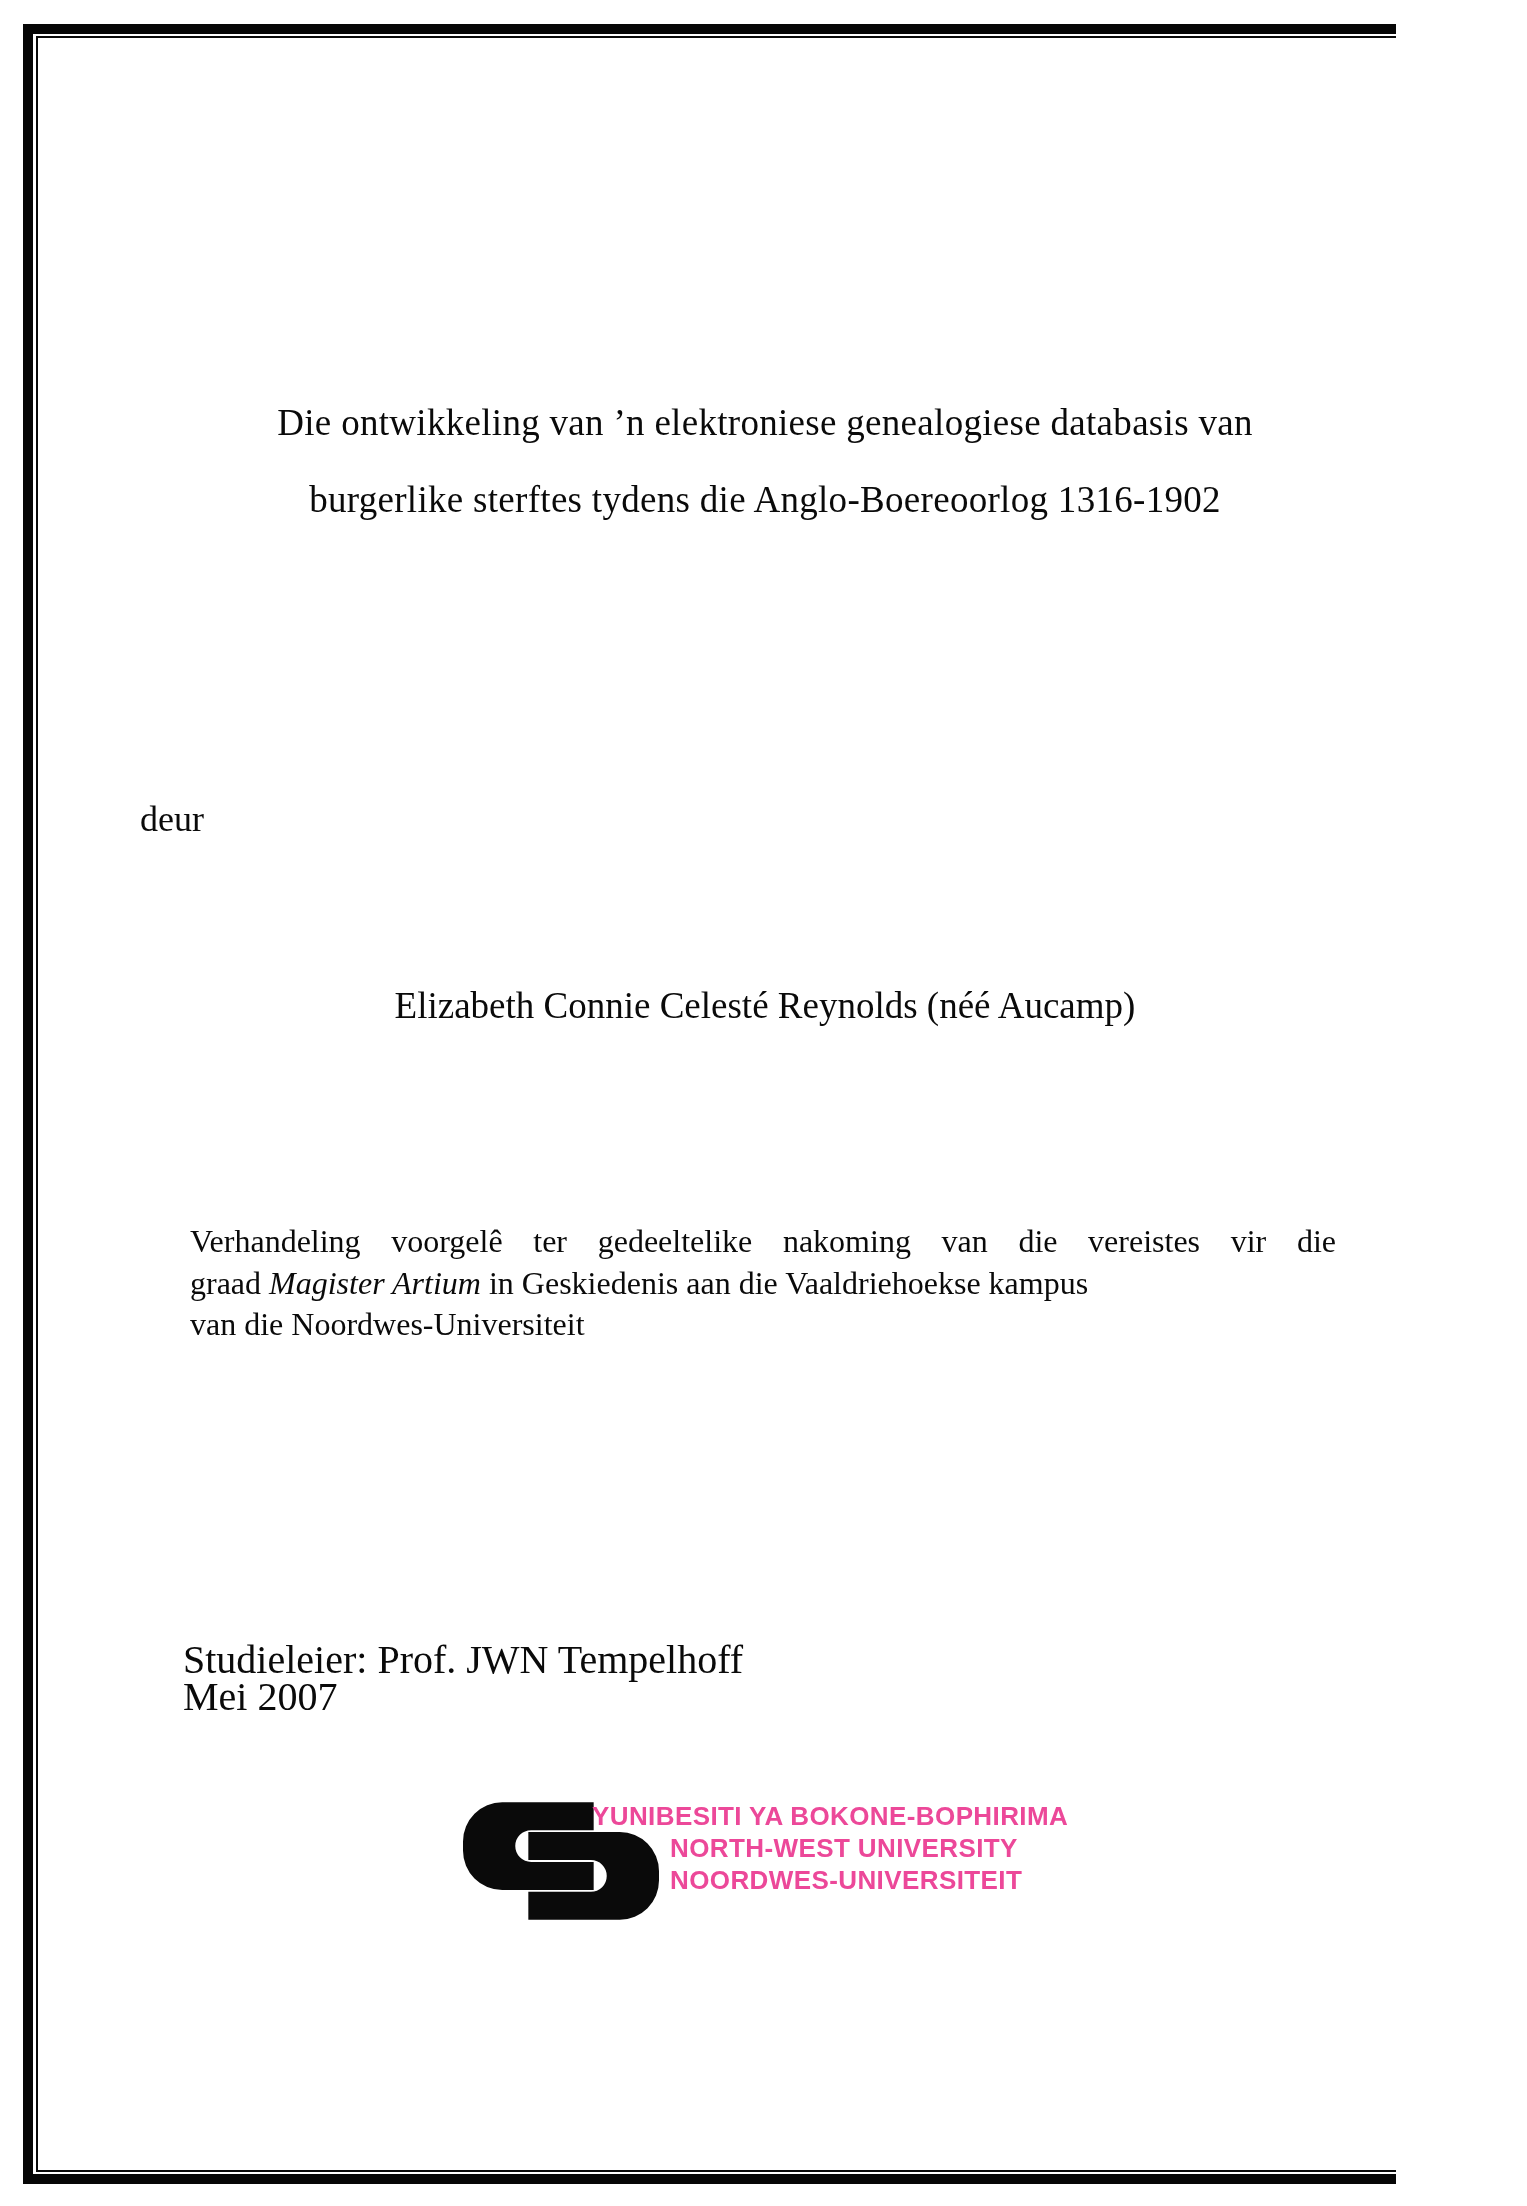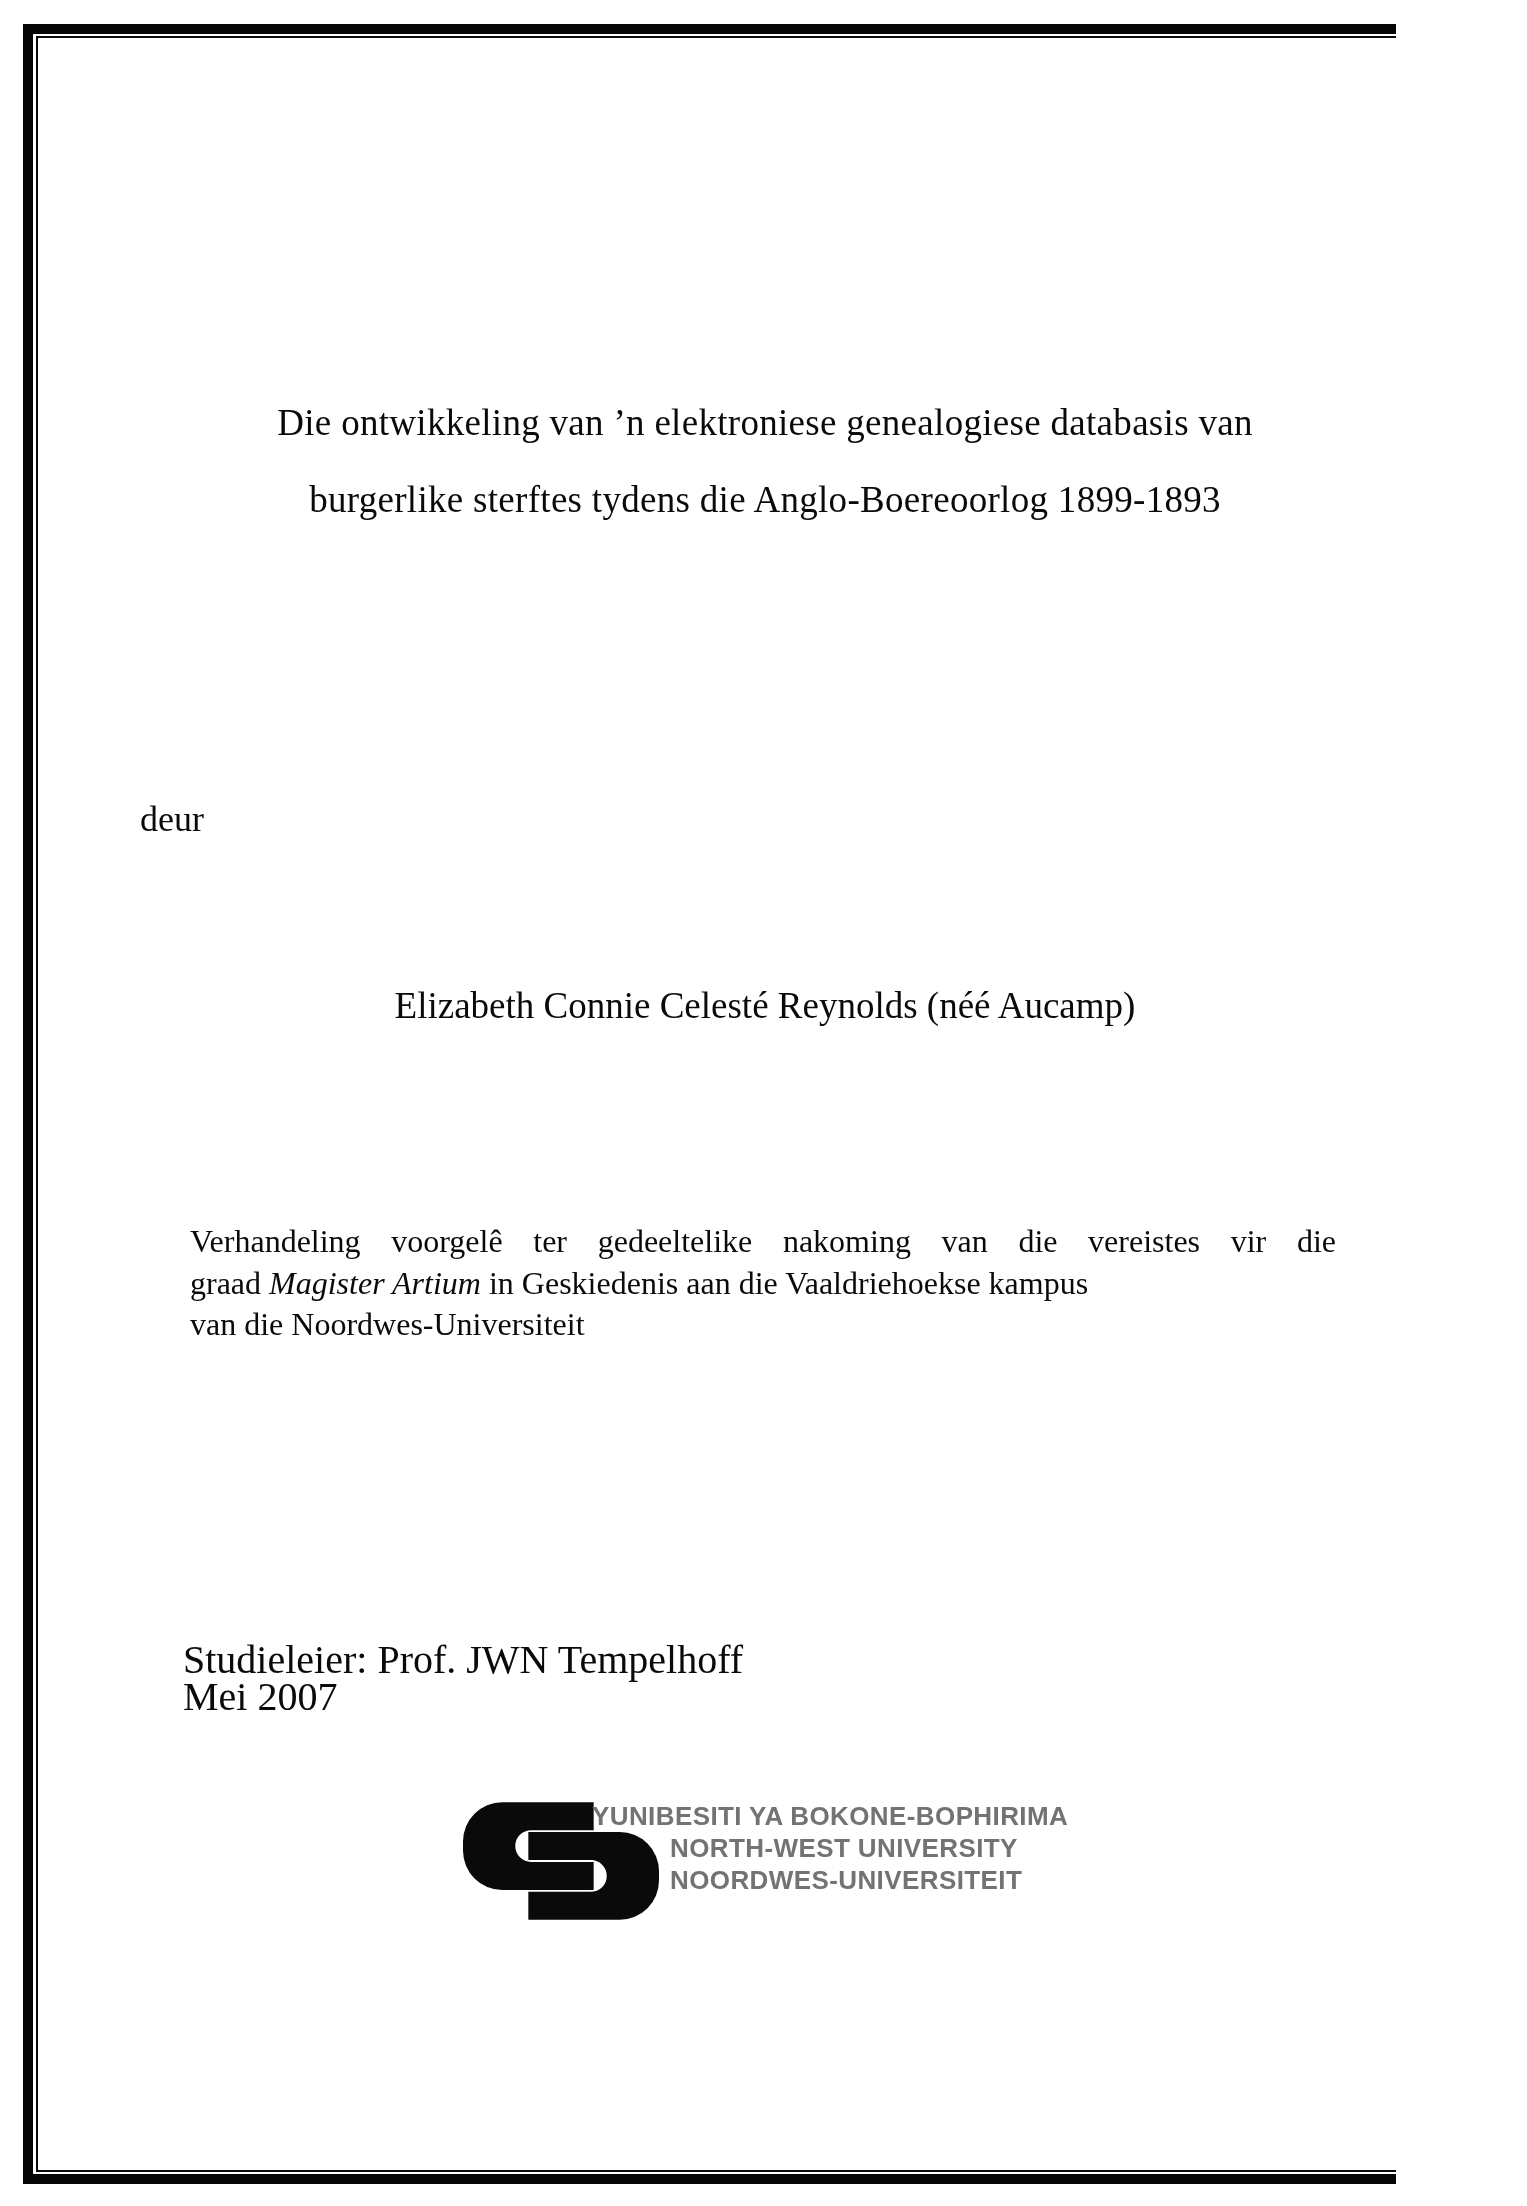--- a/index.html
+++ b/index.html
@@ -61,35 +61,35 @@
     position: absolute; left: 463px; top: 1802px;
     display: flex; align-items: flex-start;
   }
   .logo-mark { width: 196px; height: 118px; flex: 0 0 auto; }
   .logo-mark path { fill: #0a0a0a; }
   .logo-text {
     margin-left: 11px; margin-top: -2px;
     font-family: "Liberation Sans", sans-serif;
     font-weight: 700; font-size: 26px; line-height: 32px;
     letter-spacing: 0.4px; white-space: nowrap;
-    color: #737373;
+    color: #ec4899;
   }
   .lt-first { margin-left: -78px; }
 </style>
 </head>
 <body>
 
 <div class="page">
 
   <div class="frame-outer"></div>
   <div class="frame-inner"></div>
 
   <h1 class="title">
     <span class="tl">Die ontwikkeling van ’n elektroniese genealogiese databasis van</span>
-    <span class="tl">burgerlike sterftes tydens die Anglo-Boereoorlog 1899-1893</span>
+    <span class="tl">burgerlike sterftes tydens die Anglo-Boereoorlog 1316-1902</span>
   </h1>
 
   <div class="byline">deur</div>
 
   <div class="author">Elizabeth Connie Celesté Reynolds (néé Aucamp)</div>
 
   <div class="submission">
     <div class="sub-line justified">Verhandeling voorgelê ter gedeeltelike nakoming van die vereistes vir die</div>
     <div class="sub-line"><span>graad </span><em>Magister Artium</em><span> in Geskiedenis aan die Vaaldriehoekse kampus</span></div>
     <div class="sub-line">van die Noordwes-Universiteit</div>

